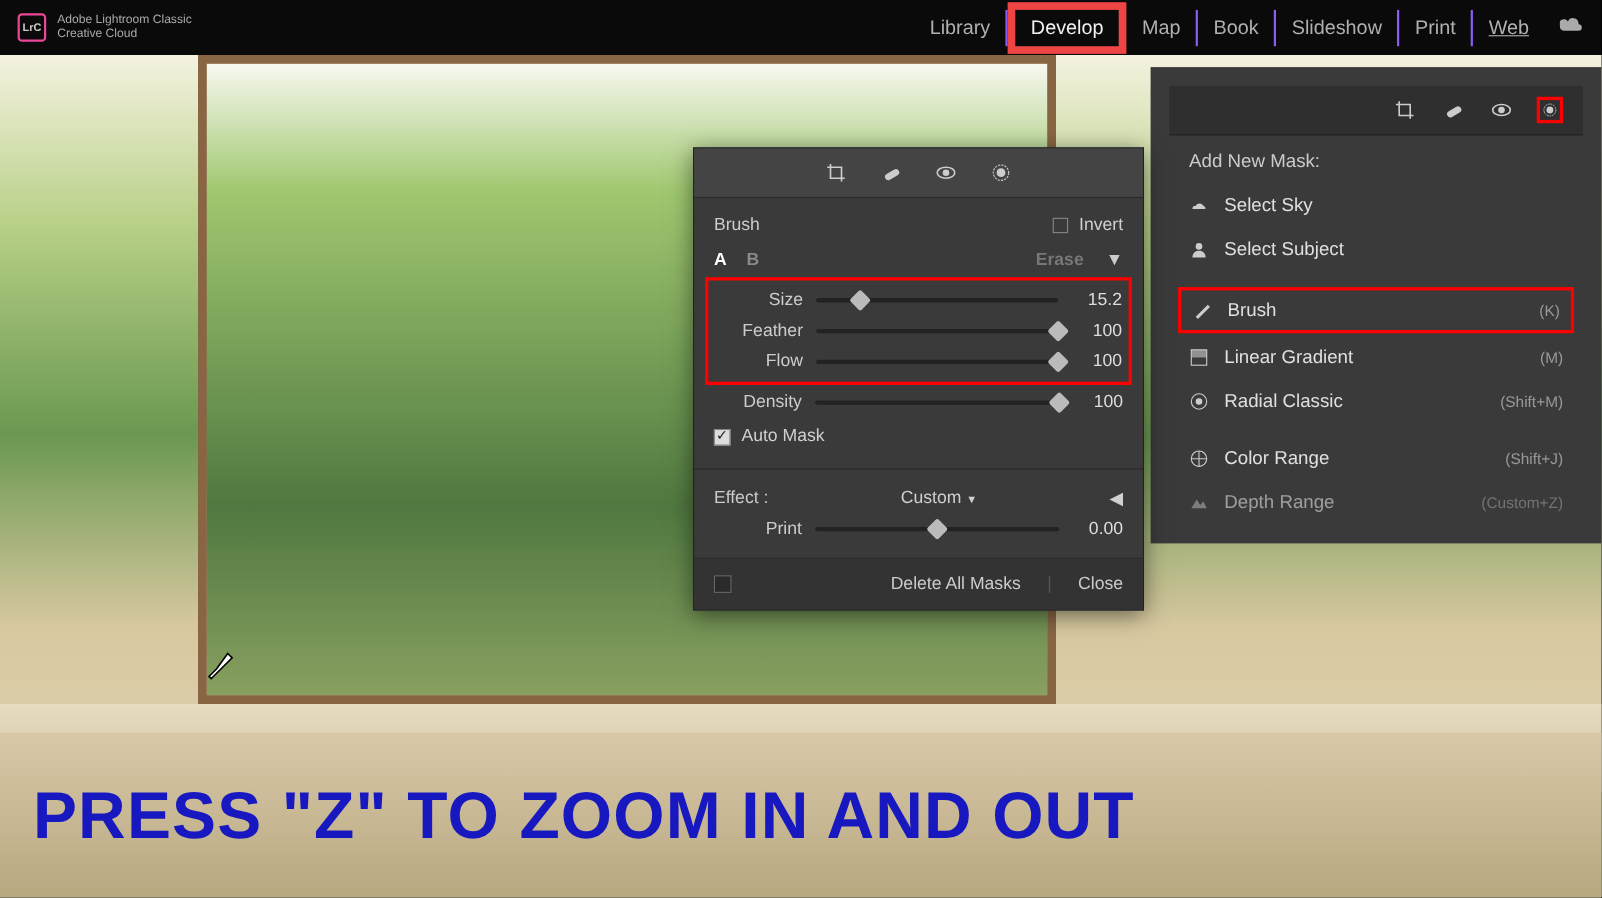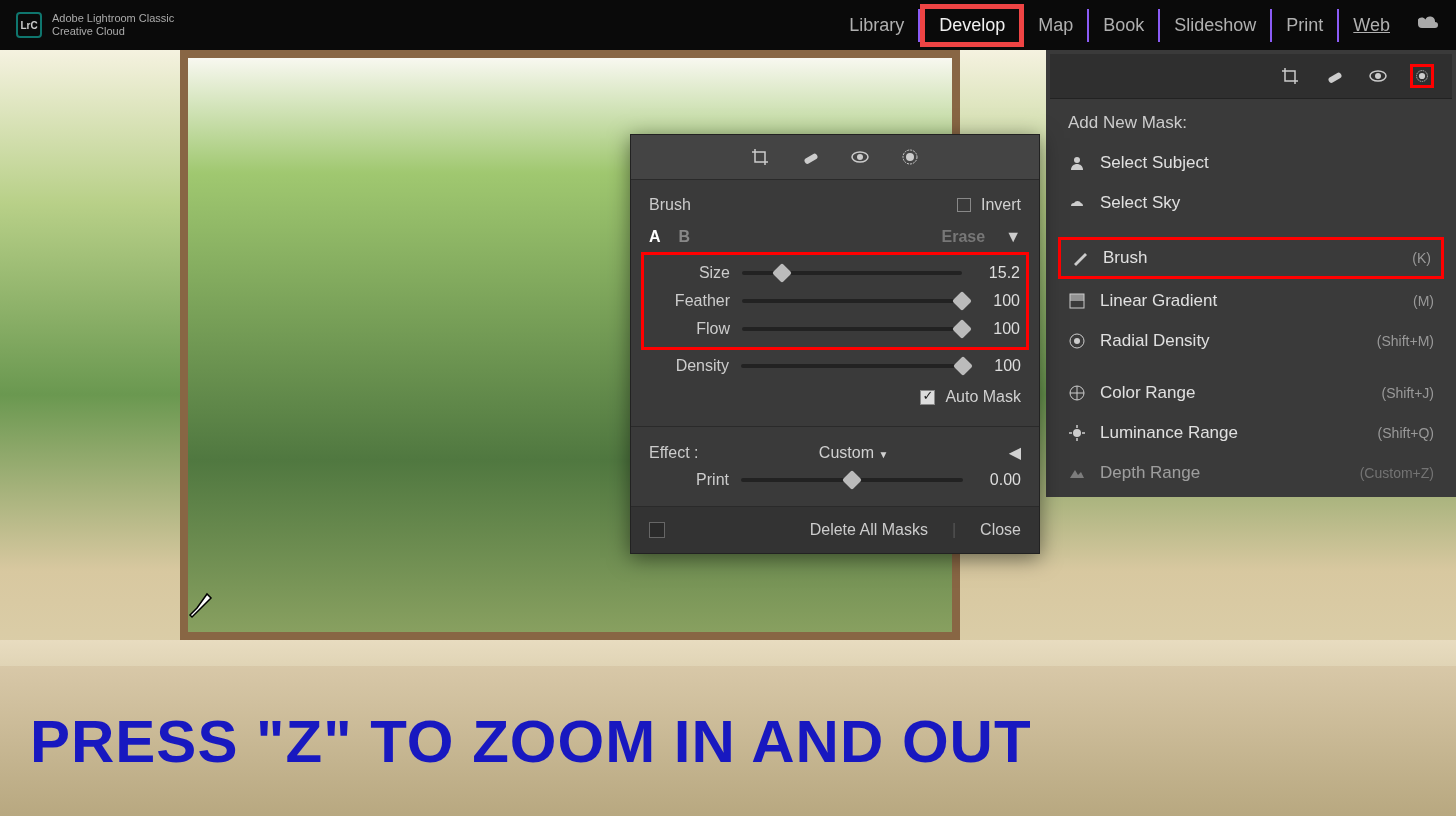--- a/index.html
+++ b/index.html
@@ -16,37 +16,37 @@
   height: 50px;
   background: #0a0a0a;
   display: flex;
   align-items: center;
   padding: 0 16px;
   justify-content: space-between;
 }
 .logo-area { display: flex; align-items: center; gap: 10px; }
 .logo-box {
   width: 26px; height: 26px;
-  border: 2px solid #0f766e;
+  border: 2px solid #ec4899;
   border-radius: 4px;
   display: flex; align-items: center; justify-content: center;
   font-size: 10px; font-weight: bold; color: #ccc;
 }
 .logo-text { font-size: 11px; line-height: 1.2; color: #aaa; }
 .nav-modules { display: flex; align-items: center; gap: 0; }
 .nav-item {
   padding: 6px 14px;
   font-size: 18px;
   color: #b0b0b0;
   cursor: pointer;
   border-right: 2px solid #8b5cf6;
 }
 .nav-item:last-of-type { border-right: none; text-decoration: underline; }
 .nav-item.active { color: #f0f0f0; }
-.highlight-red { border: 5px solid #ef4444; }
+.highlight-red { border: 7px solid #ef4444; }
 .cloud-icon { margin-left: 14px; color: #aaa; }
 
 .main-area {
   position: relative;
   width: 1456px;
   height: 766px;
   background: linear-gradient(180deg, #e8e0c8 0%, #d8d4b8 50%, #c8c0a0 100%);
 }
 .photo-bg {
   position: absolute;
@@ -71,24 +71,24 @@
   background: linear-gradient(to bottom, #d8c8a8, #b8a880);
 }
 .brush-cursor {
   position: absolute;
   left: 185px; top: 540px;
   width: 30px; height: 30px;
 }
 
 .right-panel {
   position: absolute;
-  right: 0; top: 0;
+  right: 0; top: 11px;
   width: 410px;
   background: #3a3a3a;
-  padding: 4px;
+  padding: 17px;
 }
 .tool-row {
   display: flex;
   justify-content: flex-end;
   gap: 20px;
   padding: 10px 18px;
   background: #2f2f2f;
   border-bottom: 1px solid #222;
 }
 .tool-icon {
@@ -174,21 +174,21 @@
   top: -5px;
   width: 14px; height: 14px;
   background: #bbb;
   border-radius: 2px;
   transform: translateX(-50%) rotate(45deg);
 }
 .slider-value { width: 46px; text-align: right; font-size: 16px; color: #ddd; }
 .red-box { border: 3px solid #ff0000; padding: 4px 6px; margin: 2px -8px; }
 .checkbox-row {
   display: flex; align-items: center; gap: 10px;
-  justify-content: flex-end; padding: 8px 0; font-size: 16px;
+  justify-content: flex-start; padding: 8px 0; font-size: 16px;
 }
 .cb { width: 15px; height: 15px; border: 1px solid #888; display: inline-block; }
 .cb.checked { background: #ddd; position: relative; }
 .cb.checked::after { content: "✓"; position: absolute; top: -3px; left: 1px; font-size: 13px; color: #222; }
 .bp-footer {
   display: flex; align-items: center; justify-content: flex-end;
   gap: 24px; padding: 14px 18px; background: #333;
 }
 .bp-footer .sw { width: 16px; height: 16px; border: 1px solid #666; margin-right: auto; background: #2a2a2a; }
 .bp-link { color: #ccc; font-size: 16px; cursor: pointer; }
@@ -264,31 +264,31 @@
       <span class="tool-icon active-tool">
         <svg width="18" height="18" viewBox="0 0 18 18">
             <circle cx="9" cy="9" r="7" fill="none" stroke="#ccc" stroke-width="1" stroke-dasharray="2 1"></circle>
             <circle cx="9" cy="9" r="4" fill="#ccc"></circle>
           </svg>
       </span>
     </div>
     <div class="mask-header">Add New Mask:</div>
     <div class="mask-item">
       <span class="mask-icon"><svg width="18" height="18" viewBox="0 0 18 18">
+            <path d="M3 12a3 3 0 013-3 4 4 0 017 0 3 3 0 012 3H3z" fill="#ccc"></path>
+          </svg></span>
+      <span>Select Sky</span>
+    </div>
+    <div class="mask-item">
+      <span class="mask-icon"><svg width="18" height="18" viewBox="0 0 18 18">
             <circle cx="9" cy="6" r="3" fill="#ccc"></circle>
             <path d="M3 16c0-4 3-6 6-6s6 2 6 6" fill="#ccc"></path>
           </svg></span>
       <span>Select Subject</span>
     </div>
-    <div class="mask-item">
-      <span class="mask-icon"><svg width="18" height="18" viewBox="0 0 18 18">
-            <path d="M3 12a3 3 0 013-3 4 4 0 017 0 3 3 0 012 3H3z" fill="#ccc"></path>
-          </svg></span>
-      <span>Select Sky</span>
-    </div>
     <div class="mask-divider"></div>
     <div class="mask-item highlighted">
       <span class="mask-icon"><svg width="18" height="18" viewBox="0 0 18 18">
             <path d="M3 15l3-3 8-8 2 2-8 8-3 3z" fill="#ccc"></path>
           </svg></span>
       <span>Brush</span>
       <span class="shortcut">(K)</span>
     </div>
     <div class="mask-item">
       <span class="mask-icon"><svg width="18" height="18" viewBox="0 0 18 18">
@@ -296,39 +296,31 @@
             <rect x="2" y="2" width="14" height="7" fill="#ccc" opacity="0.6"></rect>
           </svg></span>
       <span>Linear Gradient</span>
       <span class="shortcut">(M)</span>
     </div>
     <div class="mask-item">
       <span class="mask-icon"><svg width="18" height="18" viewBox="0 0 18 18">
             <circle cx="9" cy="9" r="7" fill="none" stroke="#ccc"></circle>
             <circle cx="9" cy="9" r="3" fill="#ccc"></circle>
           </svg></span>
-      <span>Radial Density</span>
+      <span>Radial Classic</span>
       <span class="shortcut">(Shift+M)</span>
     </div>
     <div class="mask-divider"></div>
     <div class="mask-item">
       <span class="mask-icon"><svg width="18" height="18" viewBox="0 0 18 18">
             <circle cx="9" cy="9" r="7" fill="none" stroke="#ccc"></circle>
             <path d="M9 2v14M2 9h14" stroke="#ccc"></path>
           </svg></span>
       <span>Color Range</span>
       <span class="shortcut">(Shift+J)</span>
-    </div>
-    <div class="mask-item">
-      <span class="mask-icon"><svg width="18" height="18" viewBox="0 0 18 18">
-            <circle cx="9" cy="9" r="4" fill="#ccc"></circle>
-            <path d="M9 1v3M9 14v3M1 9h3M14 9h3" stroke="#ccc" stroke-width="1.5"></path>
-          </svg></span>
-      <span>Luminance Range</span>
-      <span class="shortcut">(Shift+Q)</span>
     </div>
     <div class="mask-item" style="opacity:0.6">
       <span class="mask-icon"><svg width="18" height="18" viewBox="0 0 18 18">
             <path d="M2 14l5-8 3 5 3-3 3 6H2z" fill="#aaa"></path>
           </svg></span>
       <span>Depth Range</span>
       <span class="shortcut">(Custom+Z)</span>
     </div>
   </div>
 

